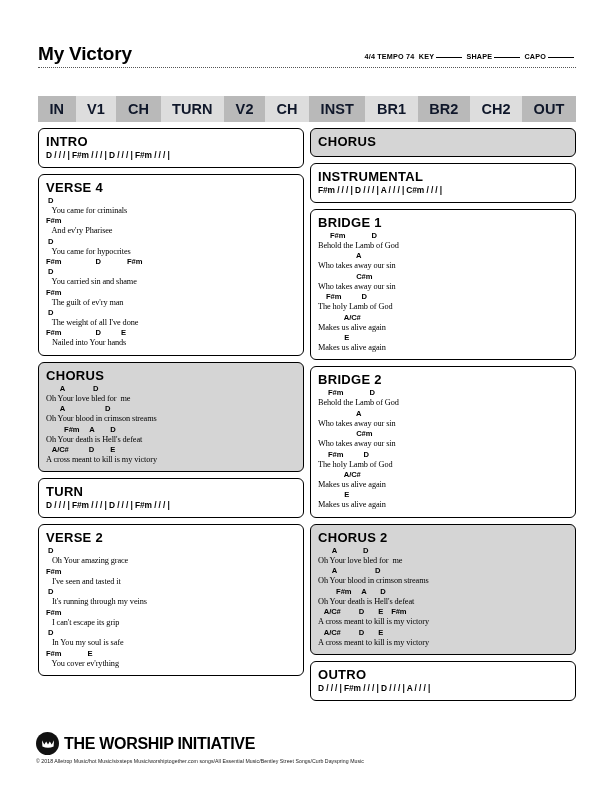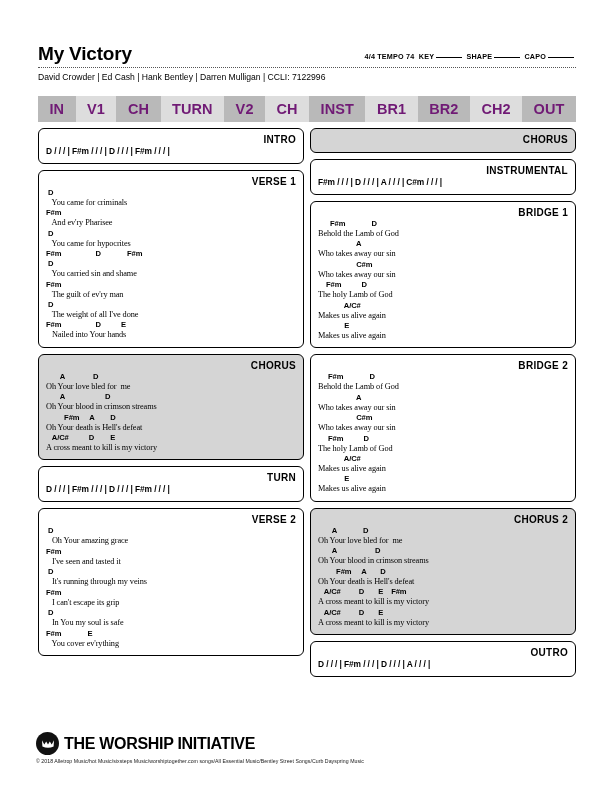--- a/index.html
+++ b/index.html
@@ -78,21 +78,21 @@
     display: flex;
   }
   .nav-item {
     flex: 1 1 auto;
     display: flex;
     align-items: center;
     justify-content: center;
     font-size: 14.5px;
     font-weight: bold;
     letter-spacing: 0.1px;
-    color: #701a75;
+    color: #0f172a;
   }
   .nav-item.dark { background: #b9b9b9; }
   .nav-item.light { background: #dddddd; }
 
   
   .col {
     position: absolute;
     width: 266px;
   }
   .col-left  { left: 38px;  top: 128px; }
@@ -104,25 +104,24 @@
     border-radius: 6px;
     background: #ffffff;
     padding: 5px 7px 6px 7px;
     margin-bottom: 6px;
     box-sizing: border-box;
   }
   .box.shaded { background: #d5d5d5; }
   .box.label-only { padding: 5px 7px 6px 7px; }
 
   .sec-label {
-    font-size: 10px;
+    font-size: 13px;
     font-weight: bold;
     letter-spacing: 0.3px;
     margin-bottom: 1px;
-    text-align: right;
   }
 
   
   .line {
     font-family: Liberation Serif, serif;
     font-size: 8.3px;
     white-space: pre;
     line-height: 10.4px;
     letter-spacing: -0.1px;
   }
@@ -189,21 +188,20 @@
       <div class="meta">
         <span>4/4</span>
         <span>TEMPO</span>
         <span>74</span>
         &nbsp;<span>KEY</span><span class="blank"></span>
         <span>SHAPE</span><span class="blank"></span>
         <span>CAPO</span><span class="blank"></span>
       </div>
     </div>
     <div class="rule"></div>
-    <div class="credits">David Crowder | Ed Cash | Hank Bentley | Darren Mulligan | CCLI: 7122996</div>
   </div>
 
   <div class="nav" id="nav-root">
       <div class="nav-item dark">
         <span>IN</span>
       </div>
       <div class="nav-item light">
         <span>V1</span>
       </div>
       <div class="nav-item dark">
@@ -234,21 +232,21 @@
         <span>OUT</span>
       </div>
     </div>
 
   <div class="col col-left" id="left-col">
       <div class="box">
         <div class="sec-label">INTRO</div>
         <div class="prog">D / / / | F#m / / / | D / / / | F#m / / / |</div>
       </div>
       <div class="box">
-        <div class="sec-label">VERSE 1</div>
+        <div class="sec-label">VERSE 4</div>
         <div class="chordline"> D</div>
         <div class="line">   You came for criminals</div>
         <div class="chordline">F#m</div>
         <div class="line">   And ev'ry Pharisee</div>
         <div class="chordline"> D</div>
         <div class="line">   You came for hypocrites</div>
         <div class="chordline">F#m                 D             F#m</div>
         <div class="chordline"> D</div>
         <div class="line">   You carried sin and shame</div>
         <div class="chordline">F#m</div>

